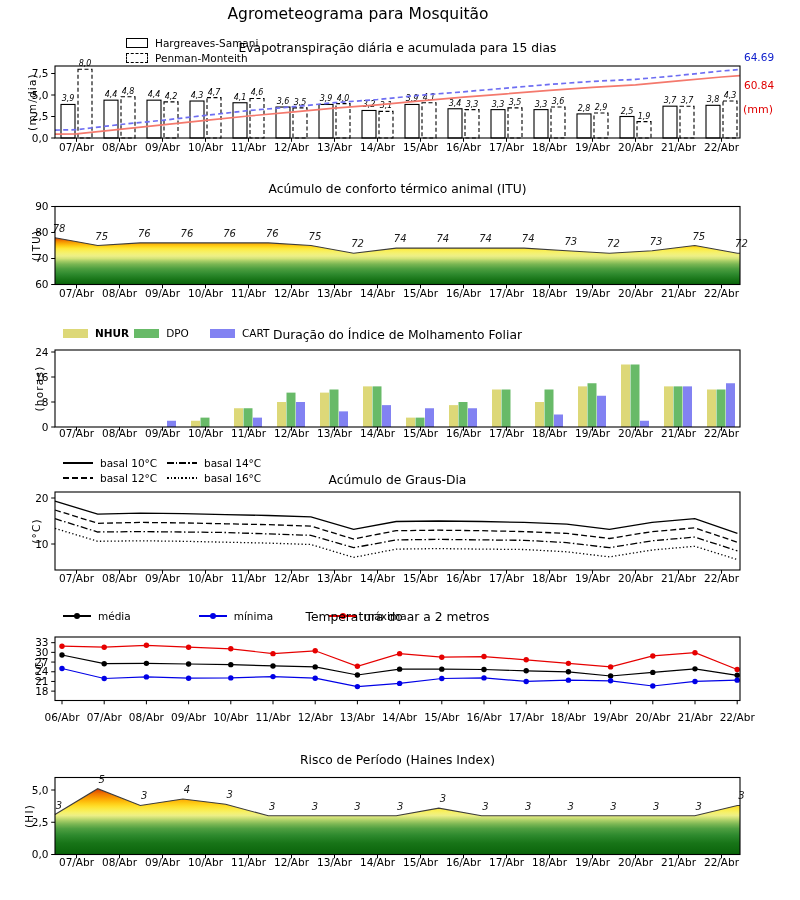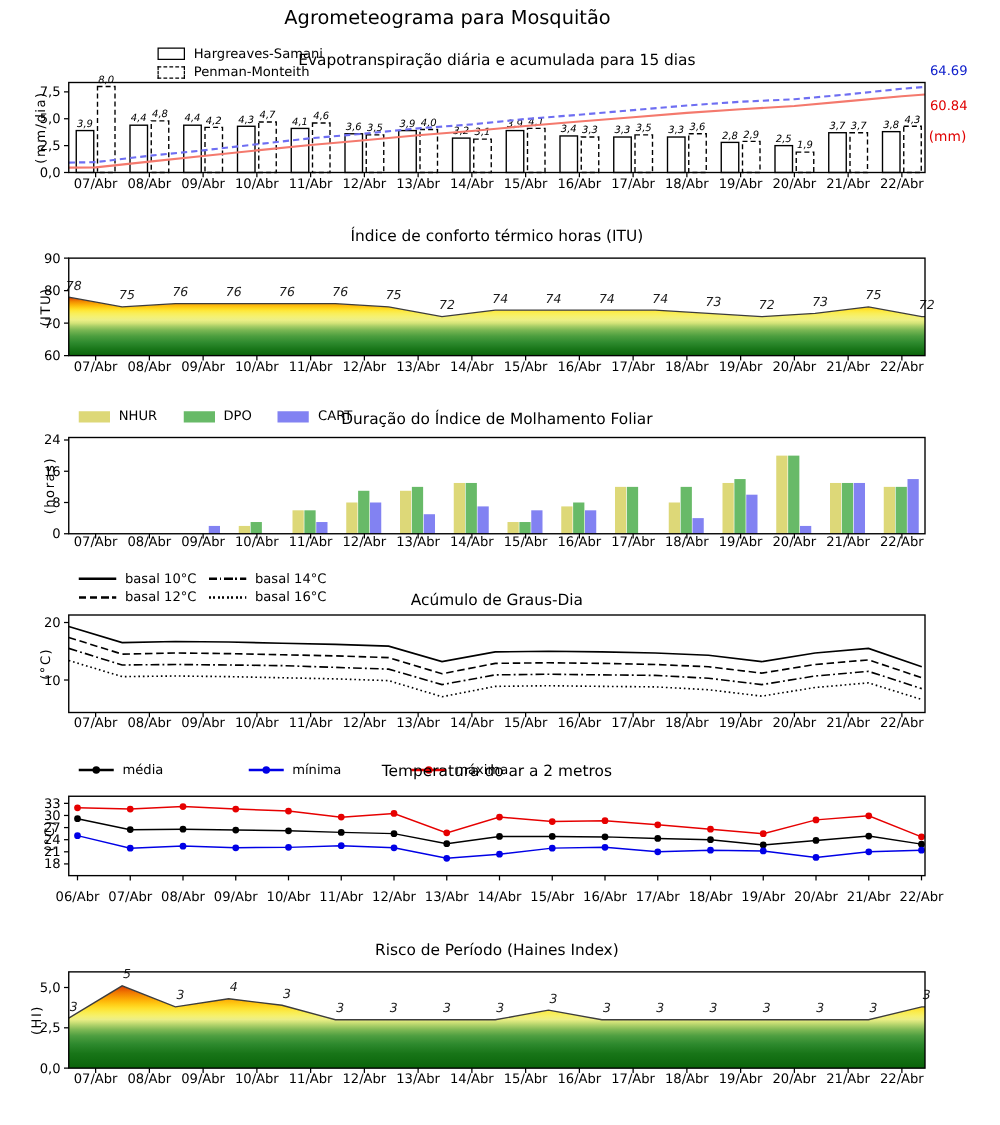--- a/index.html
+++ b/index.html
@@ -566,24 +566,24 @@
     <div class="legend-item">
       <span class="box-swatch dashed"></span>
       <span class="legend-label">Penman-Monteith</span>
     </div>
   </div>
   <div class="ovl sub-title" style="top:41px;">Evapotranspiração diária e acumulada para 15 dias</div>
   <div class="ovl totals" style="left:744px;top:51px;color:#1020cc;">64.69</div>
   <div class="ovl totals" style="left:744px;top:79px;color:#e00000;">60.84</div>
   <div class="ovl" style="left:743px;top:104px;color:#e00000;font-size:11px;">(mm)</div>
 
-  <div class="ovl sub-title" style="top:182px;">Índice de conforto térmico horas (ITU)</div>
+  <div class="ovl sub-title" style="top:182px;">Acúmulo de conforto térmico animal (ITU)</div>
 
   <div class="ovl legend-row" style="left:63px;top:327px;">
-    <div class="legend-item" style="margin-right:21px;">
+    <div class="legend-item" style="margin-right:5px;font-weight:bold;">
       <span class="fill-swatch" style="background:#ddd878;"></span>
       <span class="legend-label">NHUR</span>
     </div>
     <div class="legend-item" style="margin-right:21px;">
       <span class="fill-swatch" style="background:#68ba68;"></span>
       <span class="legend-label">DPO</span>
     </div>
     <div class="legend-item">
       <span class="fill-swatch" style="background:#8282f2;"></span>
       <span class="legend-label">CART</span>

